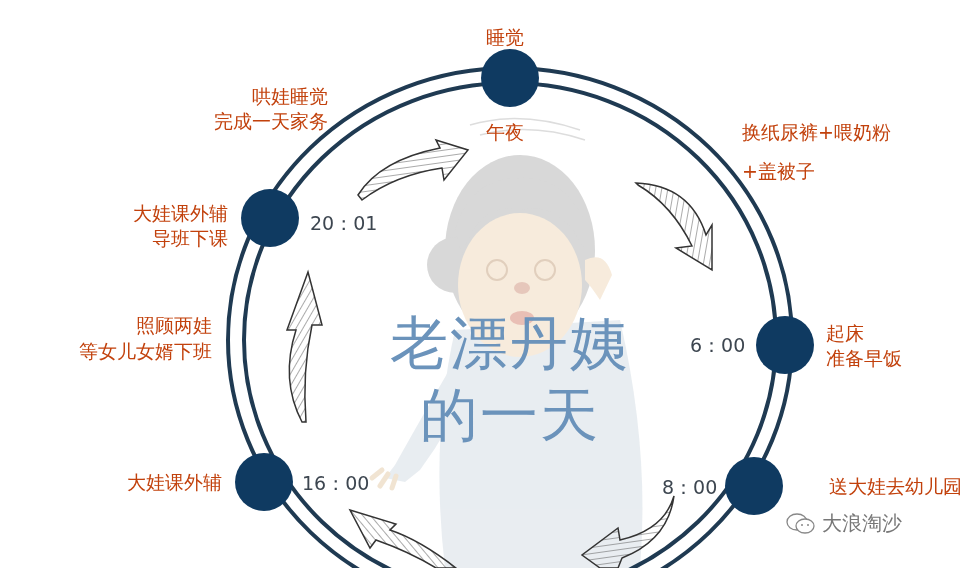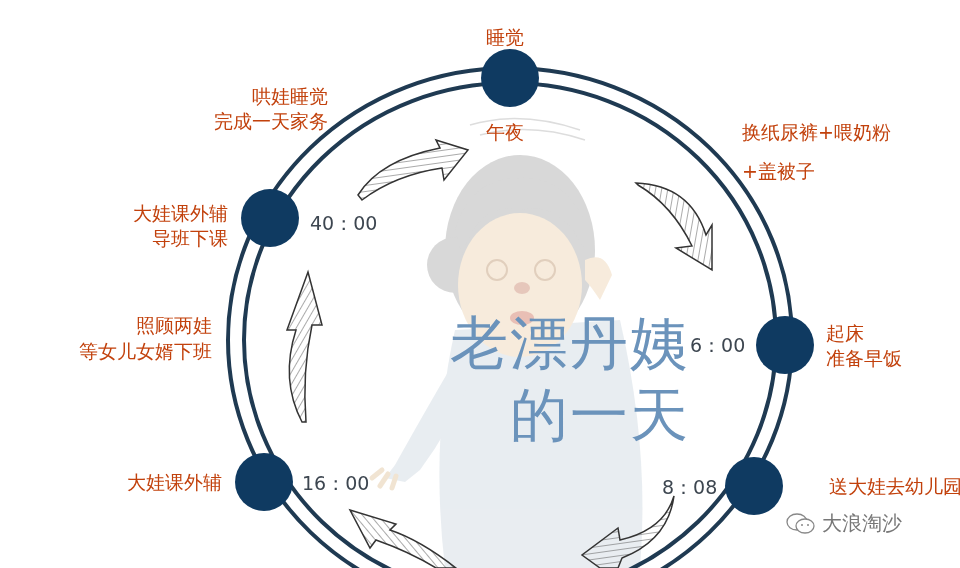--- a/index.html
+++ b/index.html
@@ -2,21 +2,21 @@
 <html><head>
 <meta charset="utf-8">
 <style>
   html, body { margin:0; padding:0; }
   body { width:960px; height:568px; background:#ffffff; position:relative; overflow:hidden;
          font-family:"DejaVu Sans", sans-serif; }
   .canvas { position:absolute; left:0; top:0; width:960px; height:568px; }
   .lbl { position:absolute; color:#c2410c; font-size:19px; line-height:25px; white-space:nowrap; }
   .lbl.r { text-align:right; }
   .time { position:absolute; color:#3d4650; font-size:19px; line-height:22px; white-space:nowrap; font-family:"DejaVu Sans", sans-serif; }
-  .title { position:absolute; color:#6b93bb; font-size:58px; line-height:66px; text-align:right; width:360px; left:330px; letter-spacing:2px; }
+  .title { position:absolute; color:#6b93bb; font-size:58px; line-height:66px; text-align:center; width:360px; left:330px; letter-spacing:2px; }
   .watermark { position:absolute; left:786px; top:510px; color:#777; font-size:20px; display:flex; align-items:center; gap:6px; }
   .wm-icon { width:30px; height:22px; }
 </style>
 </head>
 <body>
 
 <svg class="canvas" viewBox="0 0 960 568" width="960" height="568">
   <defs>
     <pattern id="hatchV" width="6" height="6" patternUnits="userSpaceOnUse" patternTransform="rotate(10)">
       <line x1="0" y1="0" x2="0" y2="6" stroke="#555" stroke-width="1"></line>
@@ -69,30 +69,30 @@
 <div class="lbl" style="left:486px; top:25px;">睡觉</div>
 <div class="lbl" style="left:486px; top:120px;">午夜</div>
 
 <div class="lbl" style="left:742px; top:120px;">换纸尿裤+喂奶粉</div>
 <div class="lbl" style="left:742px; top:159px;">+盖被子</div>
 
 <div class="time" style="left:690px; top:334px;">6：00</div>
 <div class="lbl" style="left:826px; top:321px;">起床</div>
 <div class="lbl" style="left:826px; top:346px;">准备早饭</div>
 
-<div class="time" style="left:662px; top:476px;">8：08</div>
+<div class="time" style="left:662px; top:476px;">8：00</div>
 <div class="lbl" style="left:829px; top:474px;">送大娃去幼儿园</div>
 
 <div class="time" style="left:302px; top:472px;">16：00</div>
 <div class="lbl r" style="right:738px; top:470px;">大娃课外辅</div>
 
 <div class="lbl r" style="right:748px; top:313px;">照顾两娃</div>
 <div class="lbl r" style="right:748px; top:339px;">等女儿女婿下班</div>
 
-<div class="time" style="left:310px; top:212px;">40：00</div>
+<div class="time" style="left:310px; top:212px;">20：01</div>
 <div class="lbl r" style="right:732px; top:201px;">大娃课外辅</div>
 <div class="lbl r" style="right:732px; top:226px;">导班下课</div>
 
 <div class="lbl r" style="right:632px; top:84px;">哄娃睡觉</div>
 <div class="lbl r" style="right:632px; top:109px;">完成一天家务</div>
 
 <div class="title" style="top:310px;">老漂丹姨</div>
 <div class="title" style="top:382px;">的一天</div>
 
 <div class="watermark">

